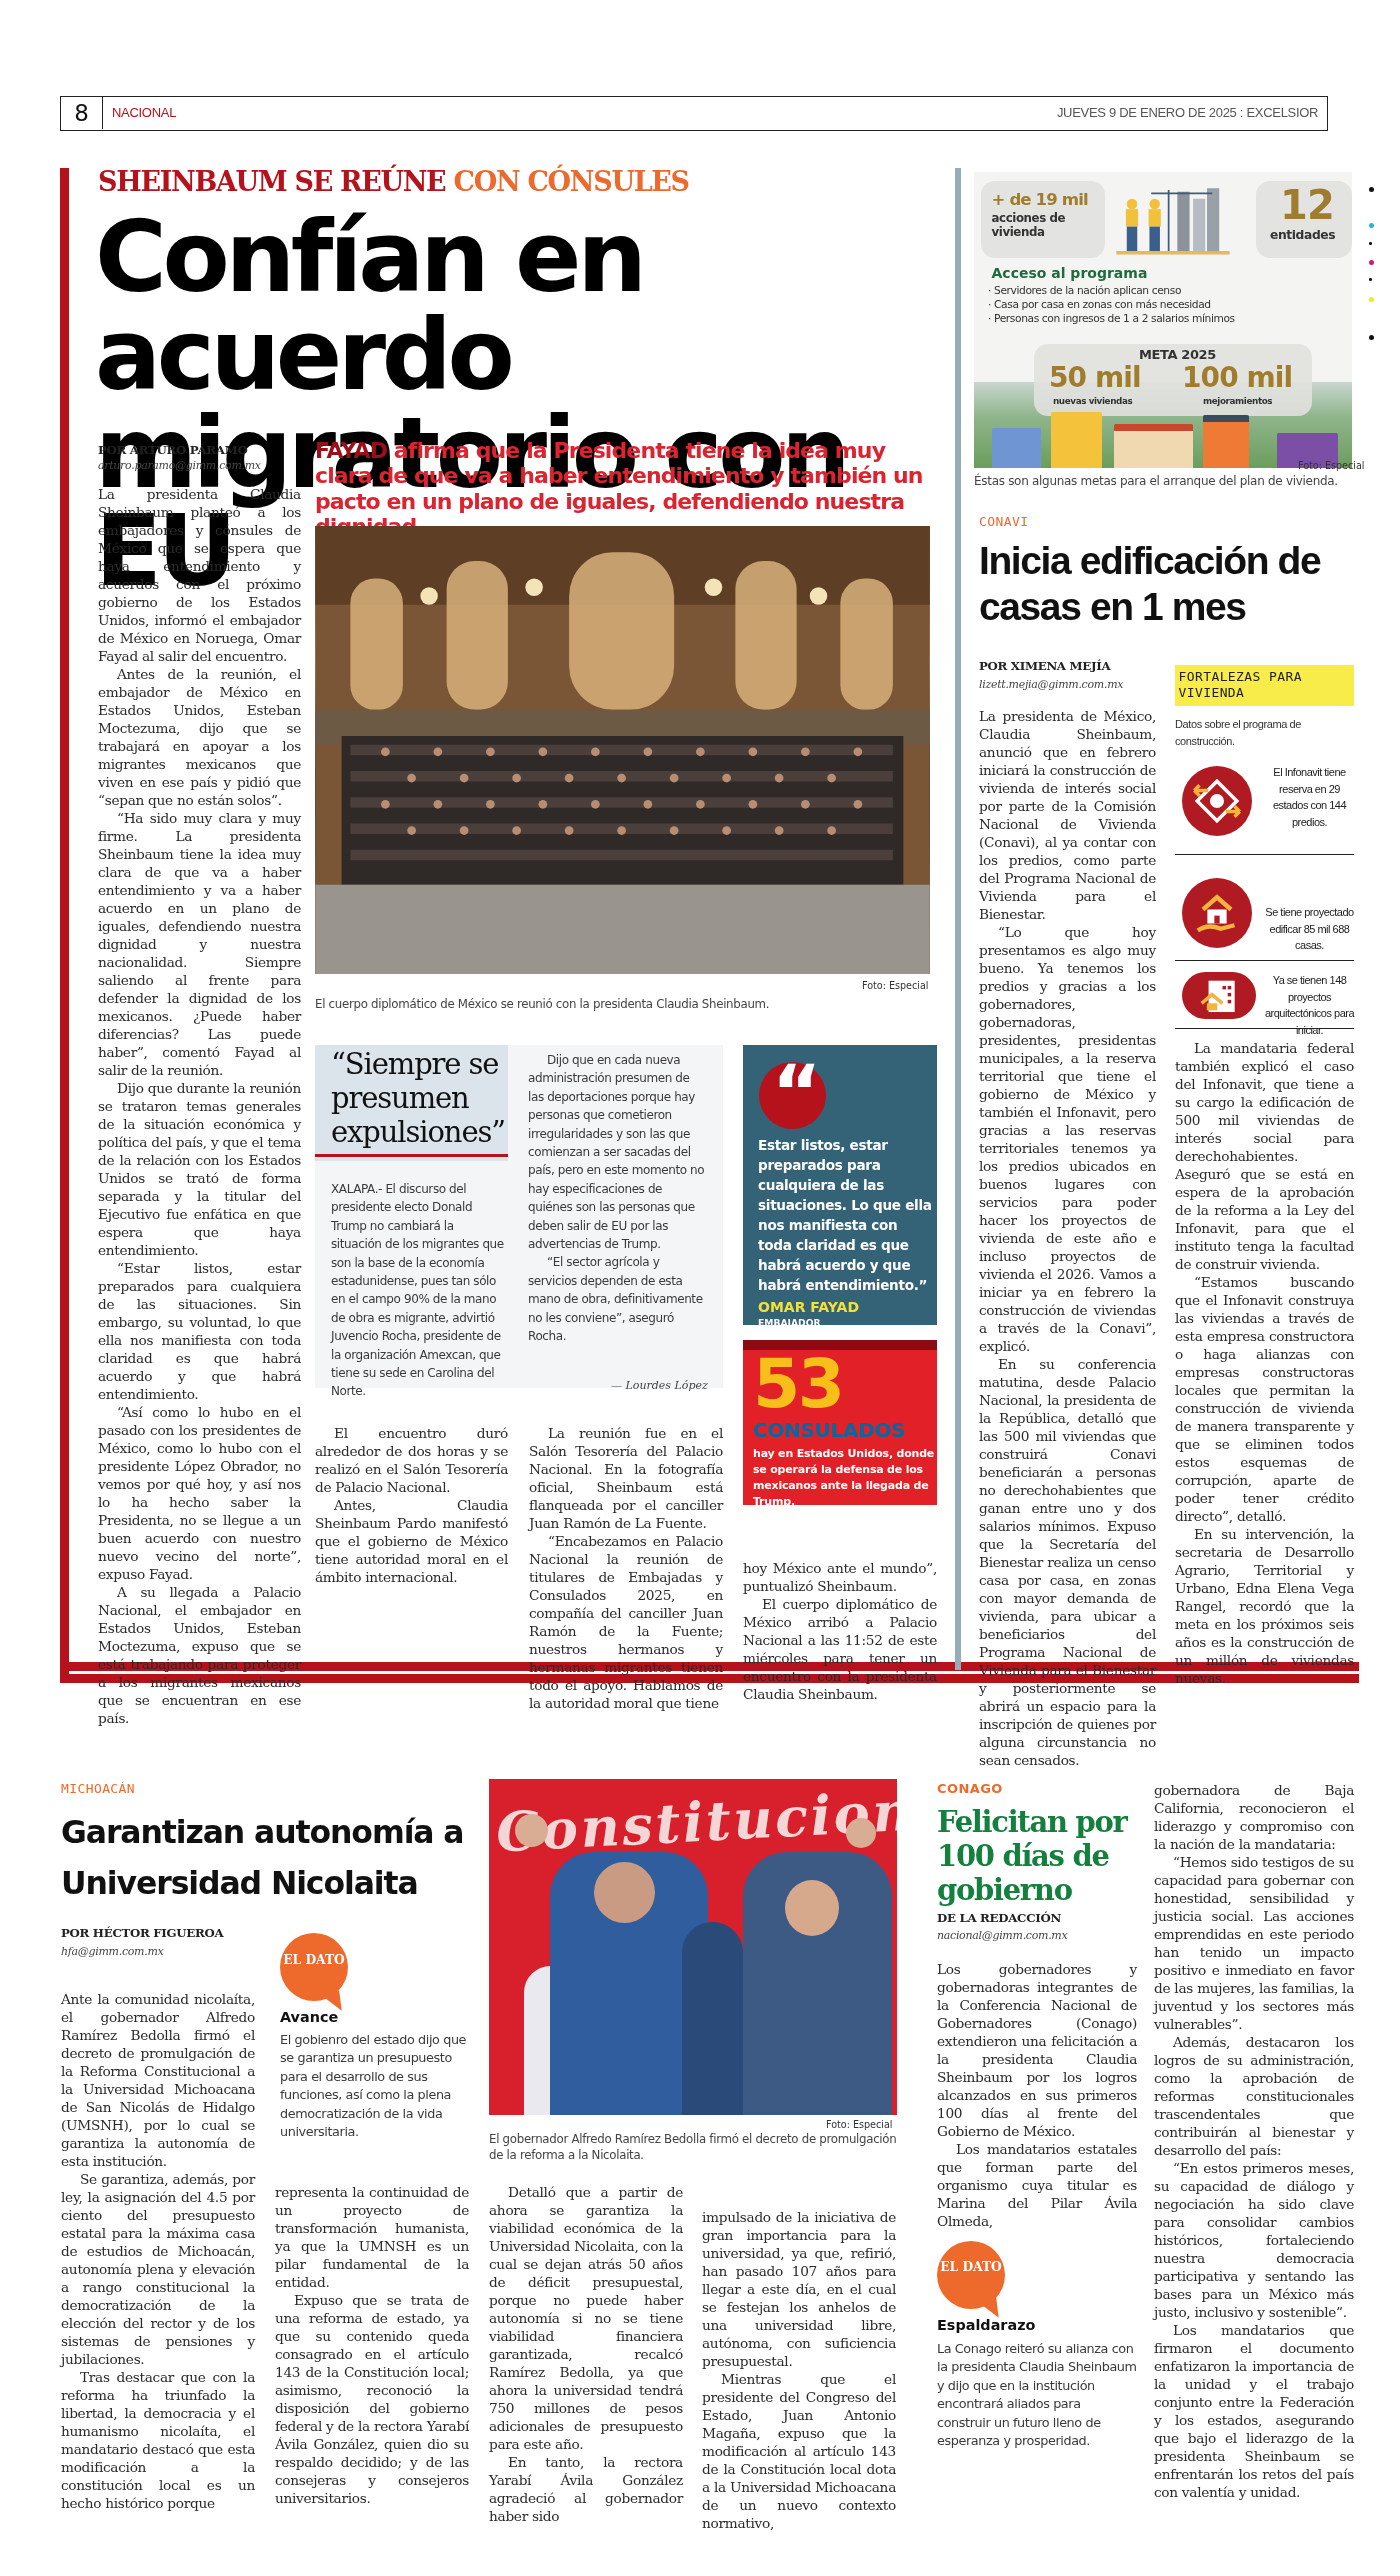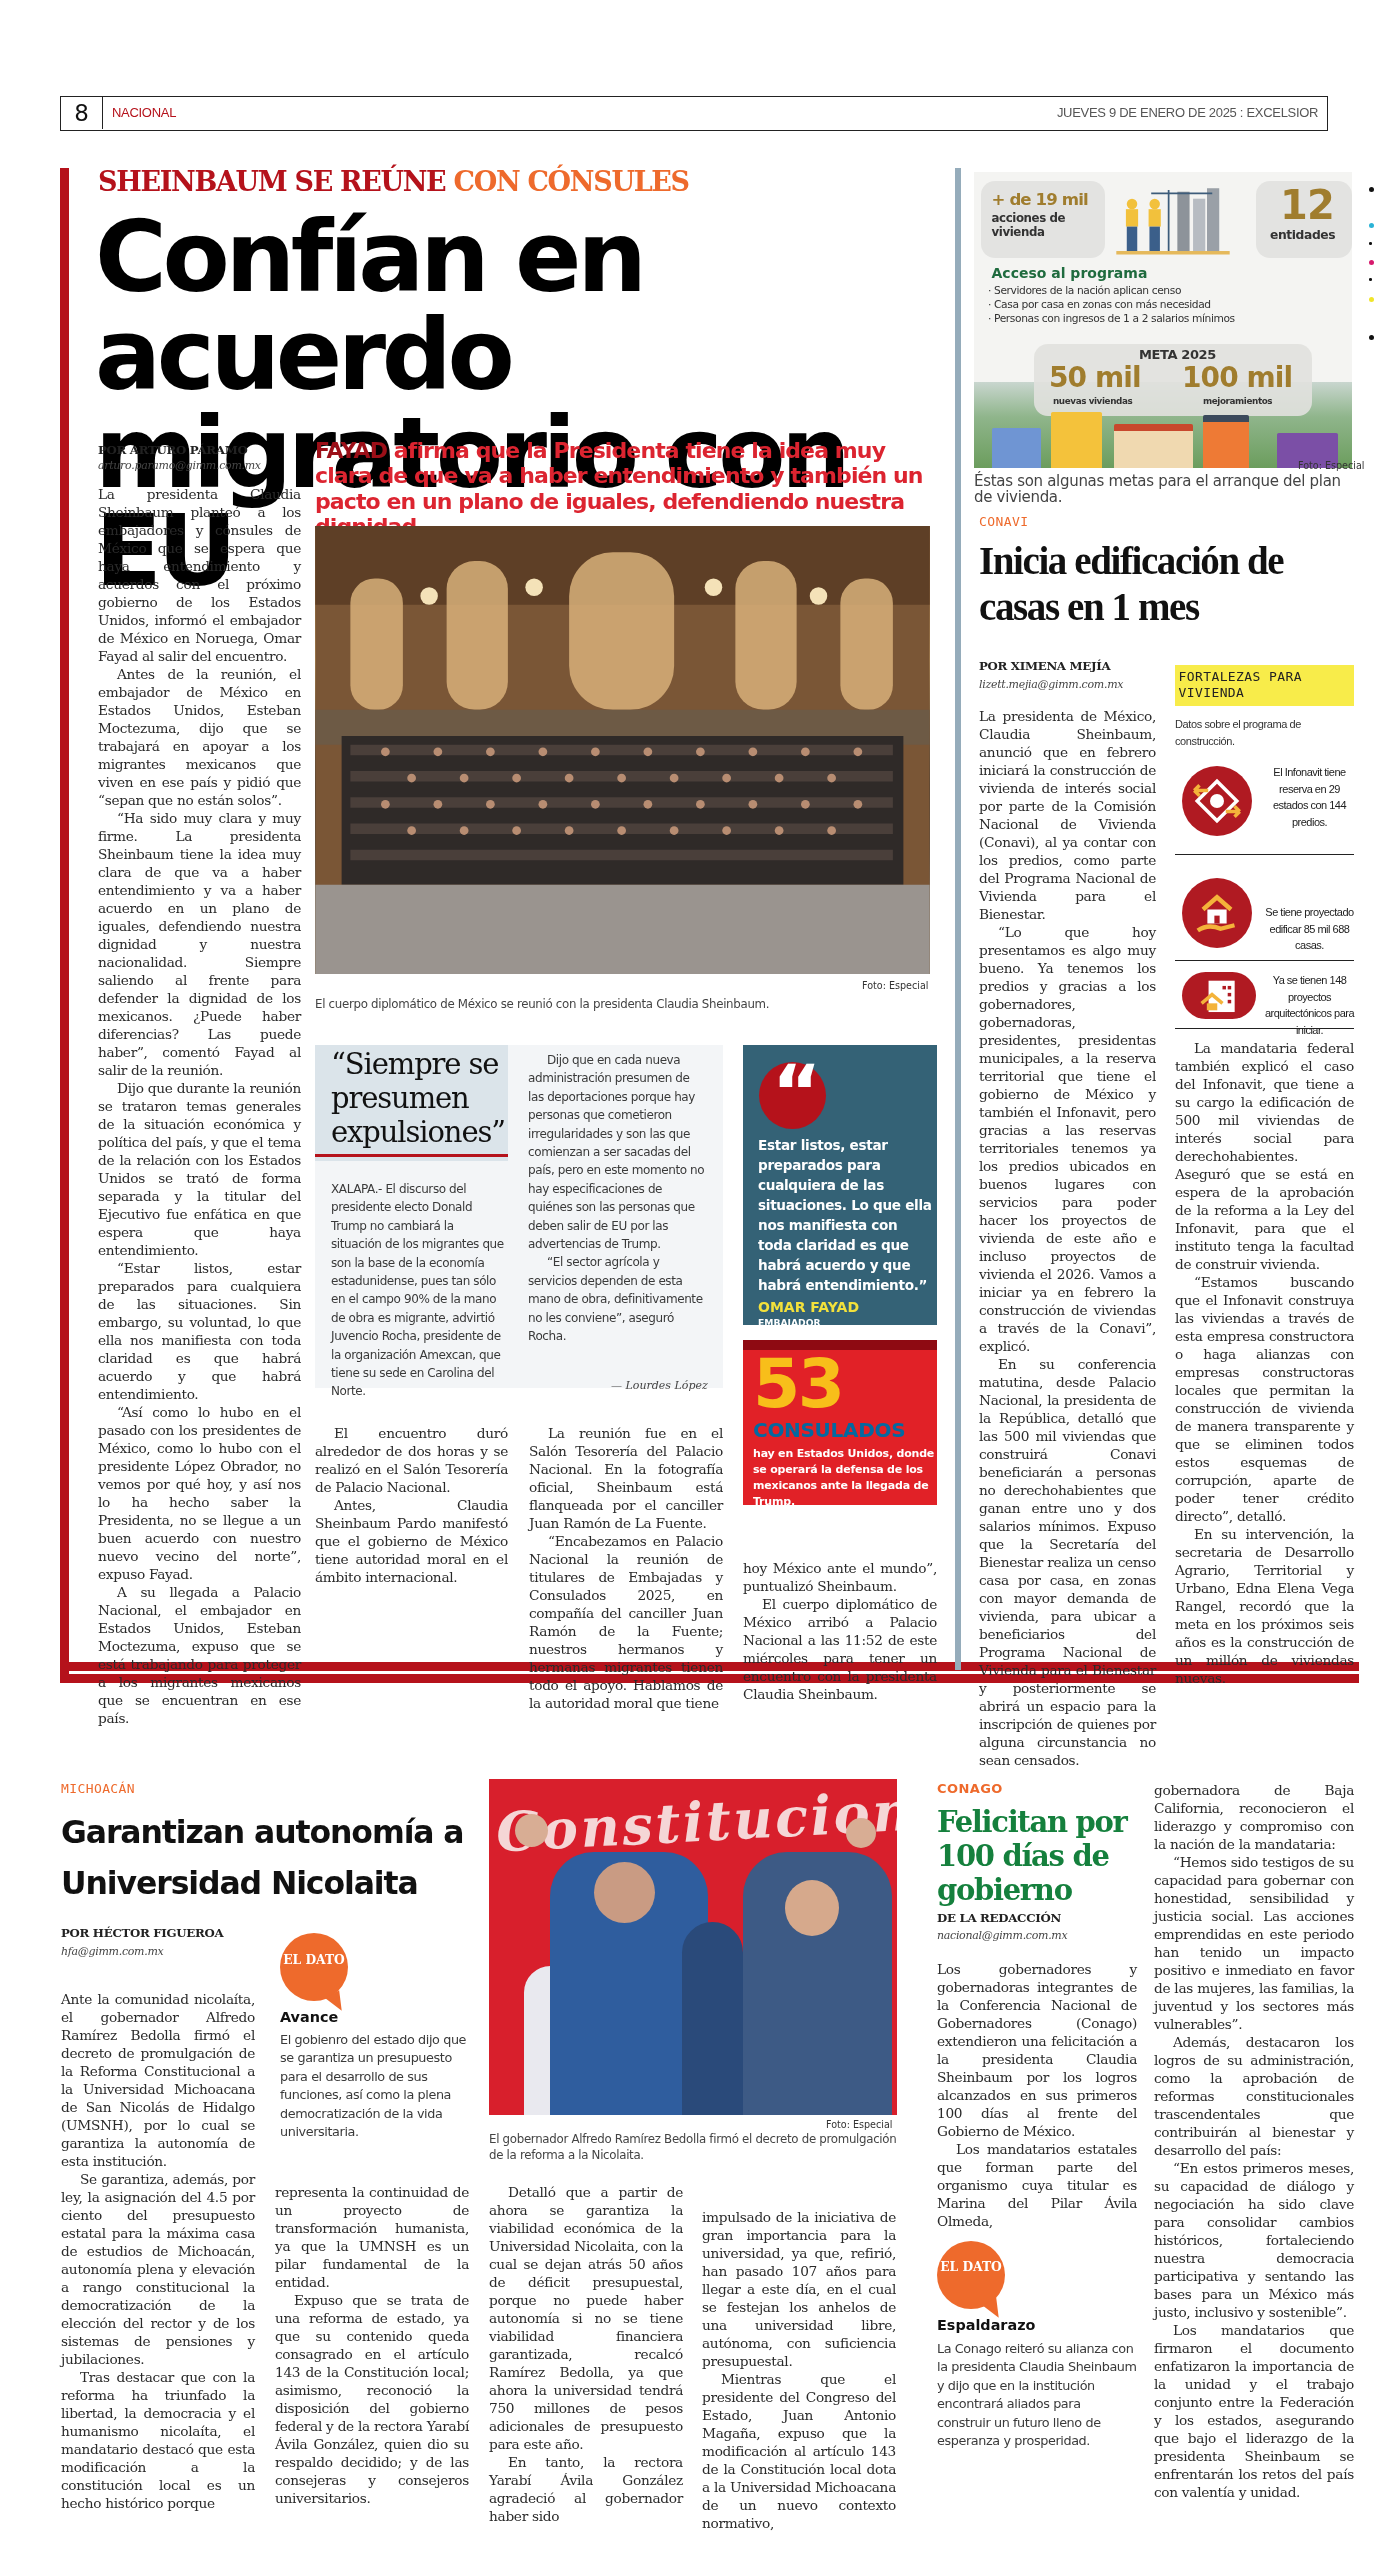--- a/index.html
+++ b/index.html
@@ -66,21 +66,21 @@
   .infographic { position:absolute; left:974px; top:172px; width:378px; height:296px; background:#f4f4f2; overflow:hidden; }
   .info-card { position:absolute; background:#e3e3e1; border-radius:14px; }
   .info-big { position:absolute; font-family:"DejaVu Sans", sans-serif; font-weight:bold; color:#a07d2e; letter-spacing:-0.9px; }
   .info-small { position:absolute; font-family:"DejaVu Sans", sans-serif; font-weight:bold; color:#333; letter-spacing:-0.4px; }
   .info-heading { position:absolute; font-family:"DejaVu Sans", sans-serif; font-weight:bold; color:#1f6b3e; font-size:14px; }
   .info-list { position:absolute; font-family:"DejaVu Sans", sans-serif; font-size:10.7px; line-height:14px; color:#333; letter-spacing:-0.4px; }
   .hills { position:absolute; left:0; top:210px; width:378px; height:88px; background:linear-gradient(180deg,#c9d6cf 0%,#8fb58b 40%,#6a9c5b 100%); }
   .house { position:absolute; bottom:0; border-radius:1.8px 1.8px 0 0; }
 
   .section-tag { position:absolute; font-family:"DejaVu Sans Mono", monospace; font-size:13px; color:#ee6a2c; letter-spacing:0.4px; }
-  .conavi-title { position:absolute; left:979px; top:538px; width:385px; font-family:Liberation Serif, serif; font-weight:bold; font-size:39px; line-height:46px; color:#111; letter-spacing:-1.4px; }
+  .conavi-title { position:absolute; left:979px; top:538px; width:385px; font-family:Liberation Sans, sans-serif; font-weight:bold; font-size:39px; line-height:46px; color:#111; letter-spacing:-1.4px; }
 
   .yellow-tag { position:absolute; left:1175px; top:665px; width:179px; height:41px; background:#f8ec4a; font-family:"DejaVu Sans Mono", monospace; font-size:13px; line-height:16.6px; padding:3.5px 3.5px; color:#222; letter-spacing:0.4px; }
   .fact-intro { position:absolute; left:1175px; top:716px; width:175px; font-family:"Liberation Sans", sans-serif; font-size:11px; line-height:16.6px; color:#333; letter-spacing:-0.4px; }
   .fact-row { position:absolute; left:1175px; width:179px; }
   .fact-icon { position:absolute; left:7px; width:70px; height:70px; border-radius:50%; background:#b01a22; }
   .fact-text { position:absolute; left:89px; width:91px; font-family:"Liberation Sans", sans-serif; font-size:11px; line-height:16.6px; color:#222; text-align:center; letter-spacing:-0.5px; }
   .fact-divider { position:absolute; left:1175px; width:179px; height:1.3px; background:#222; }
 
   
   .mich-title { position:absolute; left:61px; top:1807px; width:420px; font-family:"DejaVu Sans", sans-serif; font-weight:bold; font-size:31.5px; line-height:51px; color:#111; letter-spacing:-1.1px; }
@@ -296,21 +296,21 @@
   <div class="info-big" style="left:208px;top:189px;font-size:28px;">100 mil</div>
   <div class="info-small" style="left:229px;top:224px;font-size:8.8px;">mejoramientos</div>
 
   <div class="house" style="left:17.5px;width:49px;height:40px;background:#6f95d3;"></div>
   <div class="house" style="left:77px;width:51px;height:56px;background:#f4c23b;"></div>
   <div class="house" style="left:140px;width:79px;height:44px;background:#f0d9b0;border-top:7px solid #c8482c;"></div>
   <div class="house" style="left:229px;width:46px;height:53px;background:#ee7a35;border-top:7px solid #3b4a5c;"></div>
   <div class="house" style="left:303px;width:61px;height:35px;background:#7b4fa6;"></div>
 </div>
 <div class="photo-credit" style="left:1298px;top:460px;">Foto: Especial</div>
-<div class="caption" style="left:974px;top:474px;width:385px;font-size:15px;">Éstas son algunas metas para el arranque del plan de vivienda.</div>
+<div class="caption" style="left:974px;top:474px;width:385px;font-size:12px;">Éstas son algunas metas para el arranque del plan de vivienda.</div>
 
 <div class="section-tag" style="left:979px;top:514px;">CONAVI</div>
 <div class="conavi-title">Inicia edificación de casas en 1 mes</div>
 <div class="byline" style="left:979px;top:659px;">POR XIMENA MEJÍA</div>
 <div class="email" style="left:979px;top:678px;">lizett.mejia@gimm.com.mx</div>
 
 <div class="yellow-tag">FORTALEZAS PARA VIVIENDA</div>
 <div class="fact-intro">Datos sobre el programa de construcción.</div>
 
 <div class="fact-row" style="top:764px;height:79px;">

